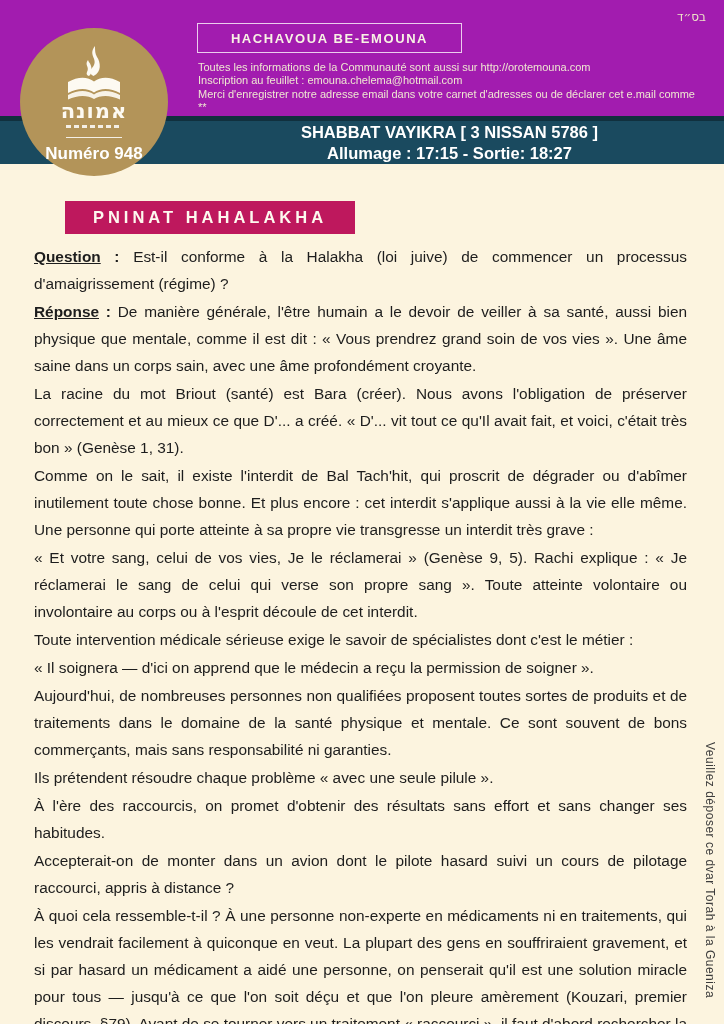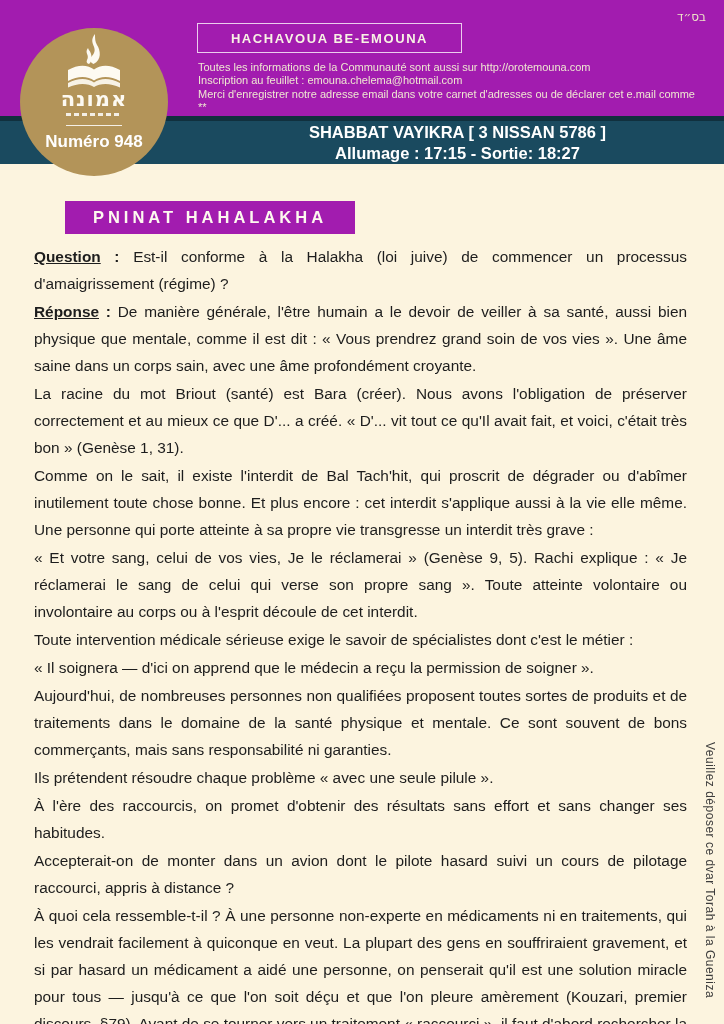--- a/index.html
+++ b/index.html
@@ -29,30 +29,30 @@
     position:absolute; left:198px; top:61px; width:500px;
     color:#efe7d2; font-size:11px; line-height:13.4px;
   }
 
   
   .teal-band {
     position:absolute; top:116px; left:0; width:724px; height:48px;
     background:#1a4a5f; border-top:5px solid #10303e; box-sizing:border-box;
   }
   .banner-text {
-    position:absolute; top:122px; left:193px; width:529px;
+    position:absolute; top:122px; left:185px; width:529px;
     text-align:center; color:#ffffff; font-weight:bold;
     font-size:16.5px; line-height:20.5px;
   }
 
   
   .logo-circle {
     position:absolute; left:20px; top:28px; width:148px; height:148px;
     border-radius:50%; background:#b39459;
-    display:flex; flex-direction:column; align-items:center;
+    display:flex; flex-direction:column; align-items:center;justify-content:center;
   }
   .logo-art { margin-top:6px; }
   .logo-hebrew {
     font-family:"DejaVu Sans", sans-serif; font-weight:bold;
     color:#fdfaf2; font-size:21px; line-height:22px; letter-spacing:1px;
     margin-top:-4px;
   }
   .logo-tagline {
     width:56px; height:3px; margin-top:3px; opacity:.85;
     background:repeating-linear-gradient(90deg,#fff 0 5px, rgba(255,255,255,0) 5px 8px);
@@ -60,21 +60,21 @@
   .logo-divider {
     width:56px; border-top:1px solid rgba(255,255,255,.85); margin:9px 0 6px 0;
   }
   .issue-number {
     color:#ffffff; font-weight:bold; font-size:17px;
   }
 
   
   .section-title-box {
     margin:0 0 9px 32px; width:290px; height:33px;
-    background:#a21caf;
+    background:#be185d;
     display:flex; align-items:center; justify-content:center;
     color:#fdf9ef; font-weight:bold; font-size:16.5px; letter-spacing:4px;
   }
 
   
   .article {
     position:absolute; top:201px; left:33px; width:655px;
     color:#1d1d1d; font-size:15.4px; line-height:27px; text-align:justify;
   }
   .article p { margin:1px; }

